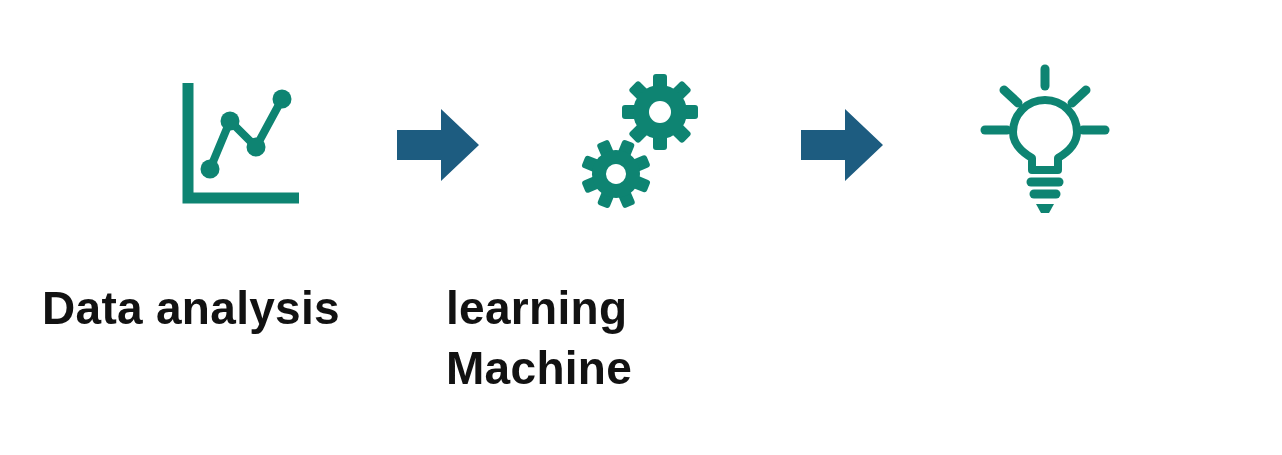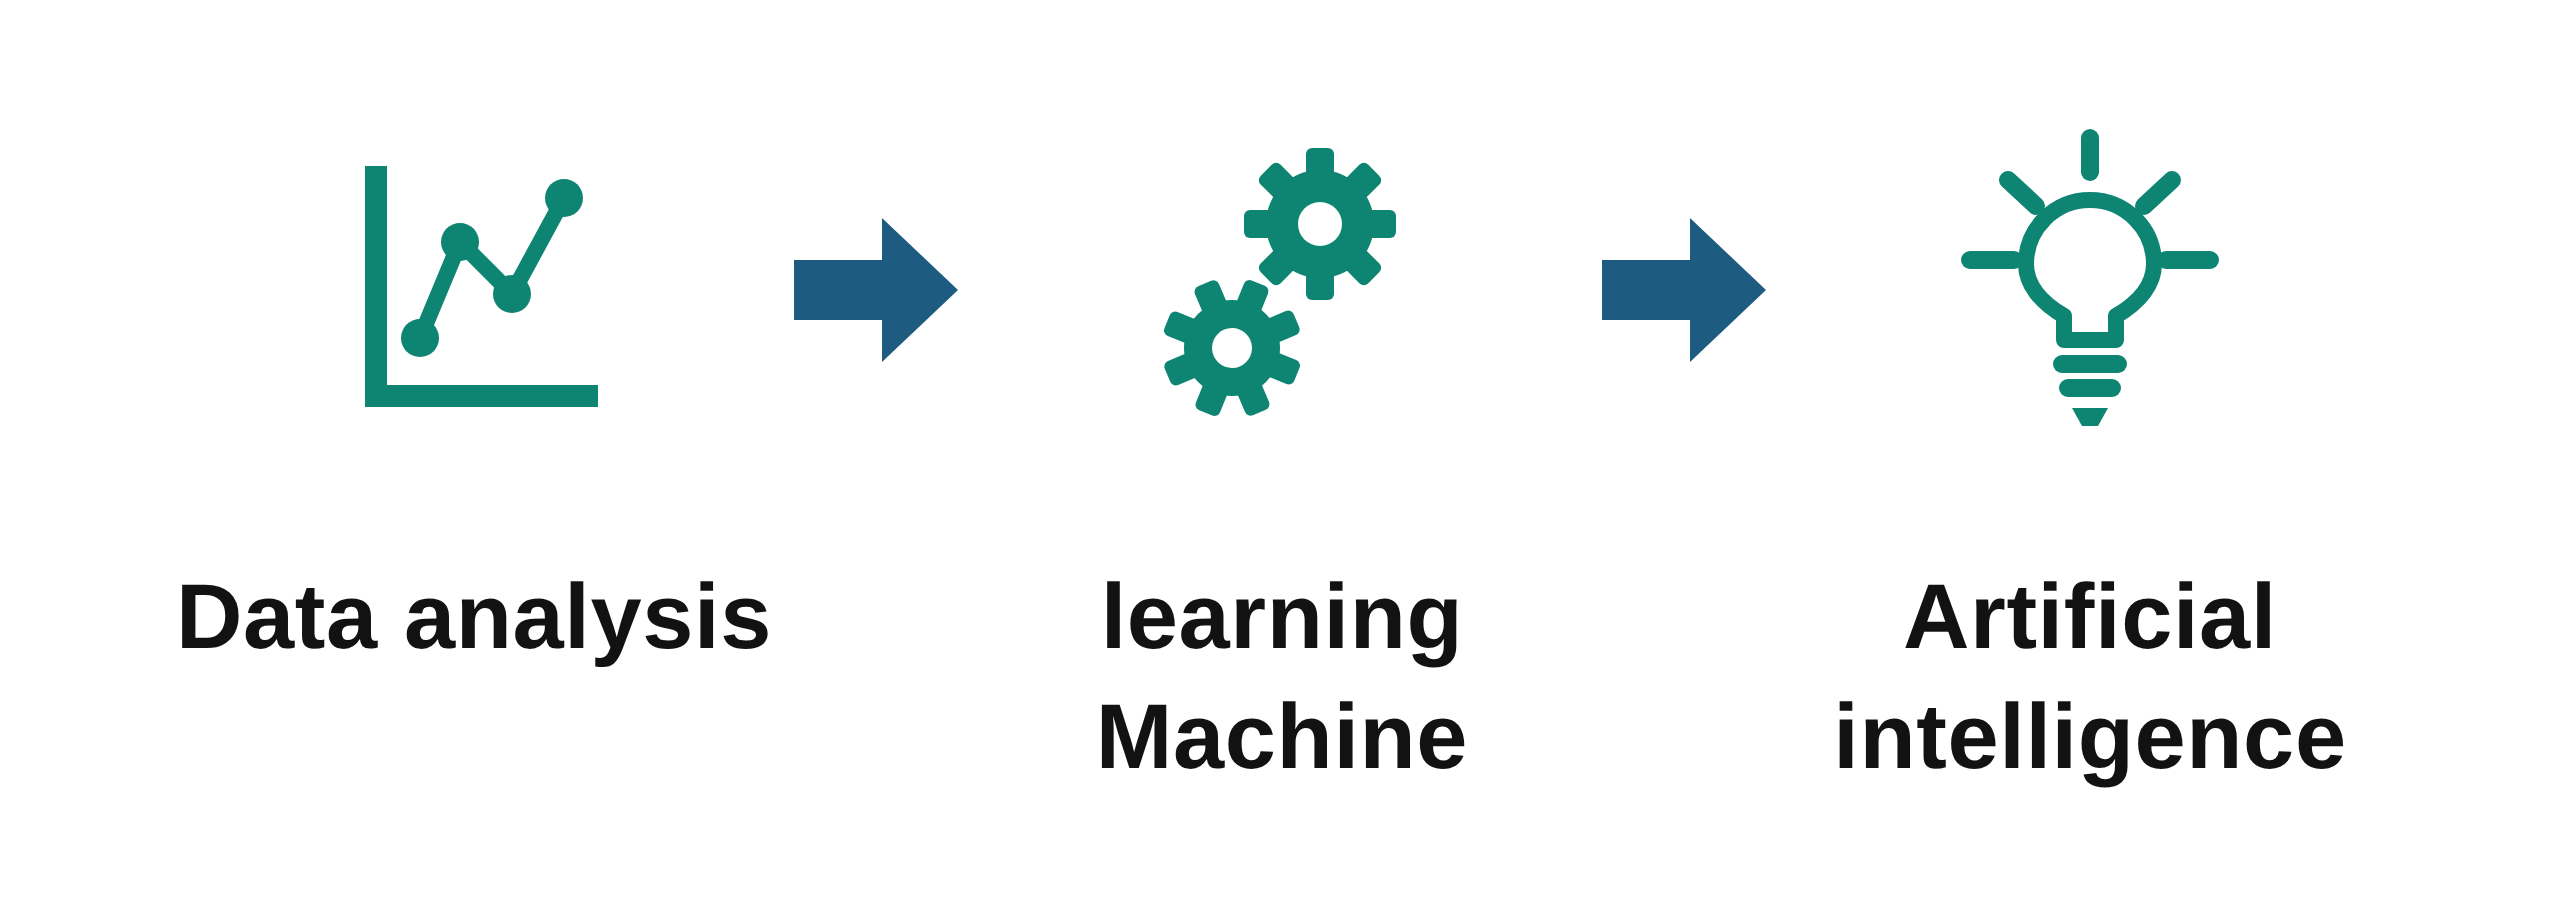--- a/index.html
+++ b/index.html
@@ -36,21 +36,20 @@
     height: 238px;
     width: 84px;
     display: flex;
     align-items: center;
     justify-content: center;
     color: var(--arrow-blue, #1d5c80);
   }
   .label {
     margin-top: 14px;
     width: 390px;
-    text-align: center;
     font-weight: bold;
     font-size: 46px;
     line-height: 60px;
     letter-spacing: 0.3px;
     color: var(--text-color, #121212);
   }
   svg { display: block; }
 </style>
 </head>
 <body>
@@ -141,19 +140,15 @@
 
         <path d="M59 108 V 96 C 47 89 40 80 40 70 A 32 32 0 1 1 104 70 C 104 80 97 89 85 96 V 108 Z" fill="none" stroke="currentColor" stroke-width="8" stroke-linejoin="round"></path>
 
         <g stroke="currentColor" stroke-width="9" stroke-linecap="round">
           <line x1="58" y1="120" x2="86" y2="120"></line>
           <line x1="61" y1="132" x2="83" y2="132"></line>
         </g>
         <path d="M63 142 h 18 l -5 9 h -8 z" fill="currentColor"></path>
       </svg>
     </div>
-    <div class="label">
-      <div>Artificial</div>
-      <div>intelligence</div>
-    </div>
   </div>
 
 </div>
 
 </body></html>

